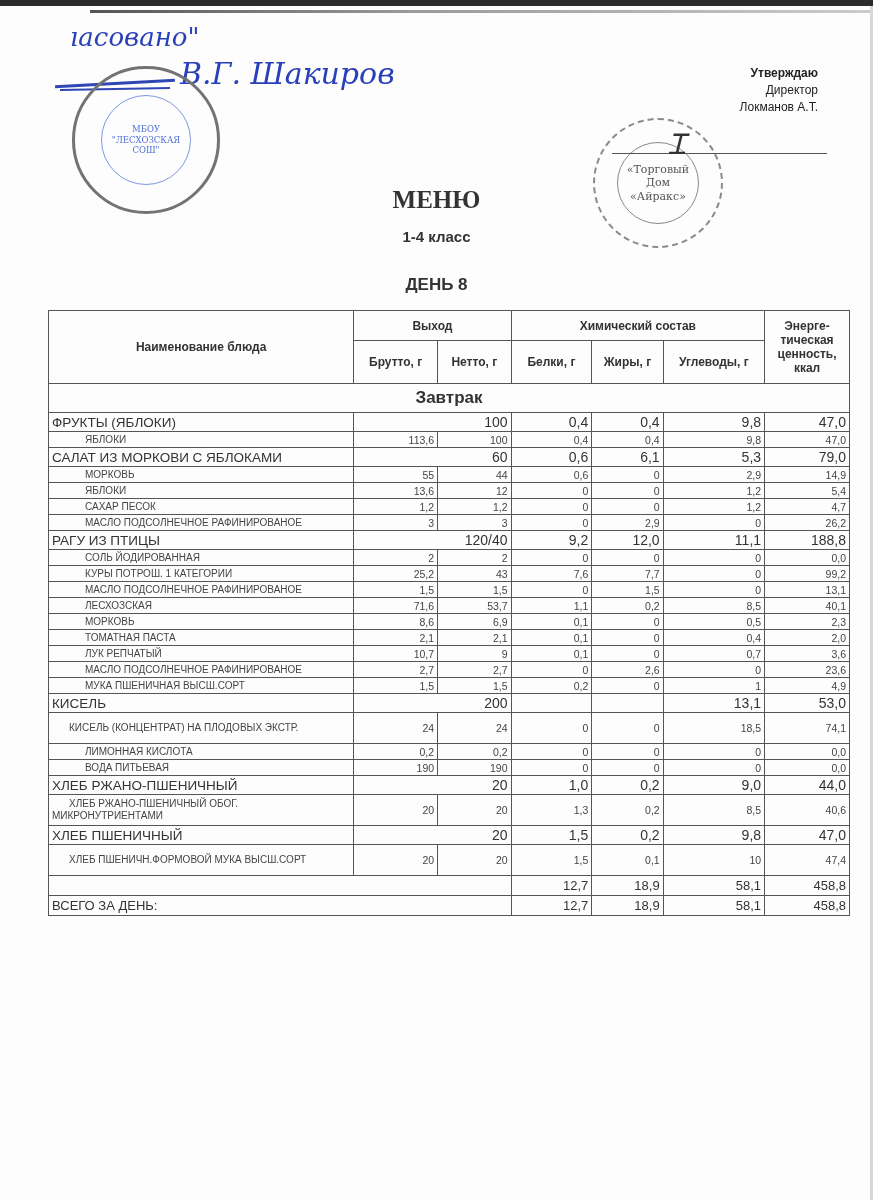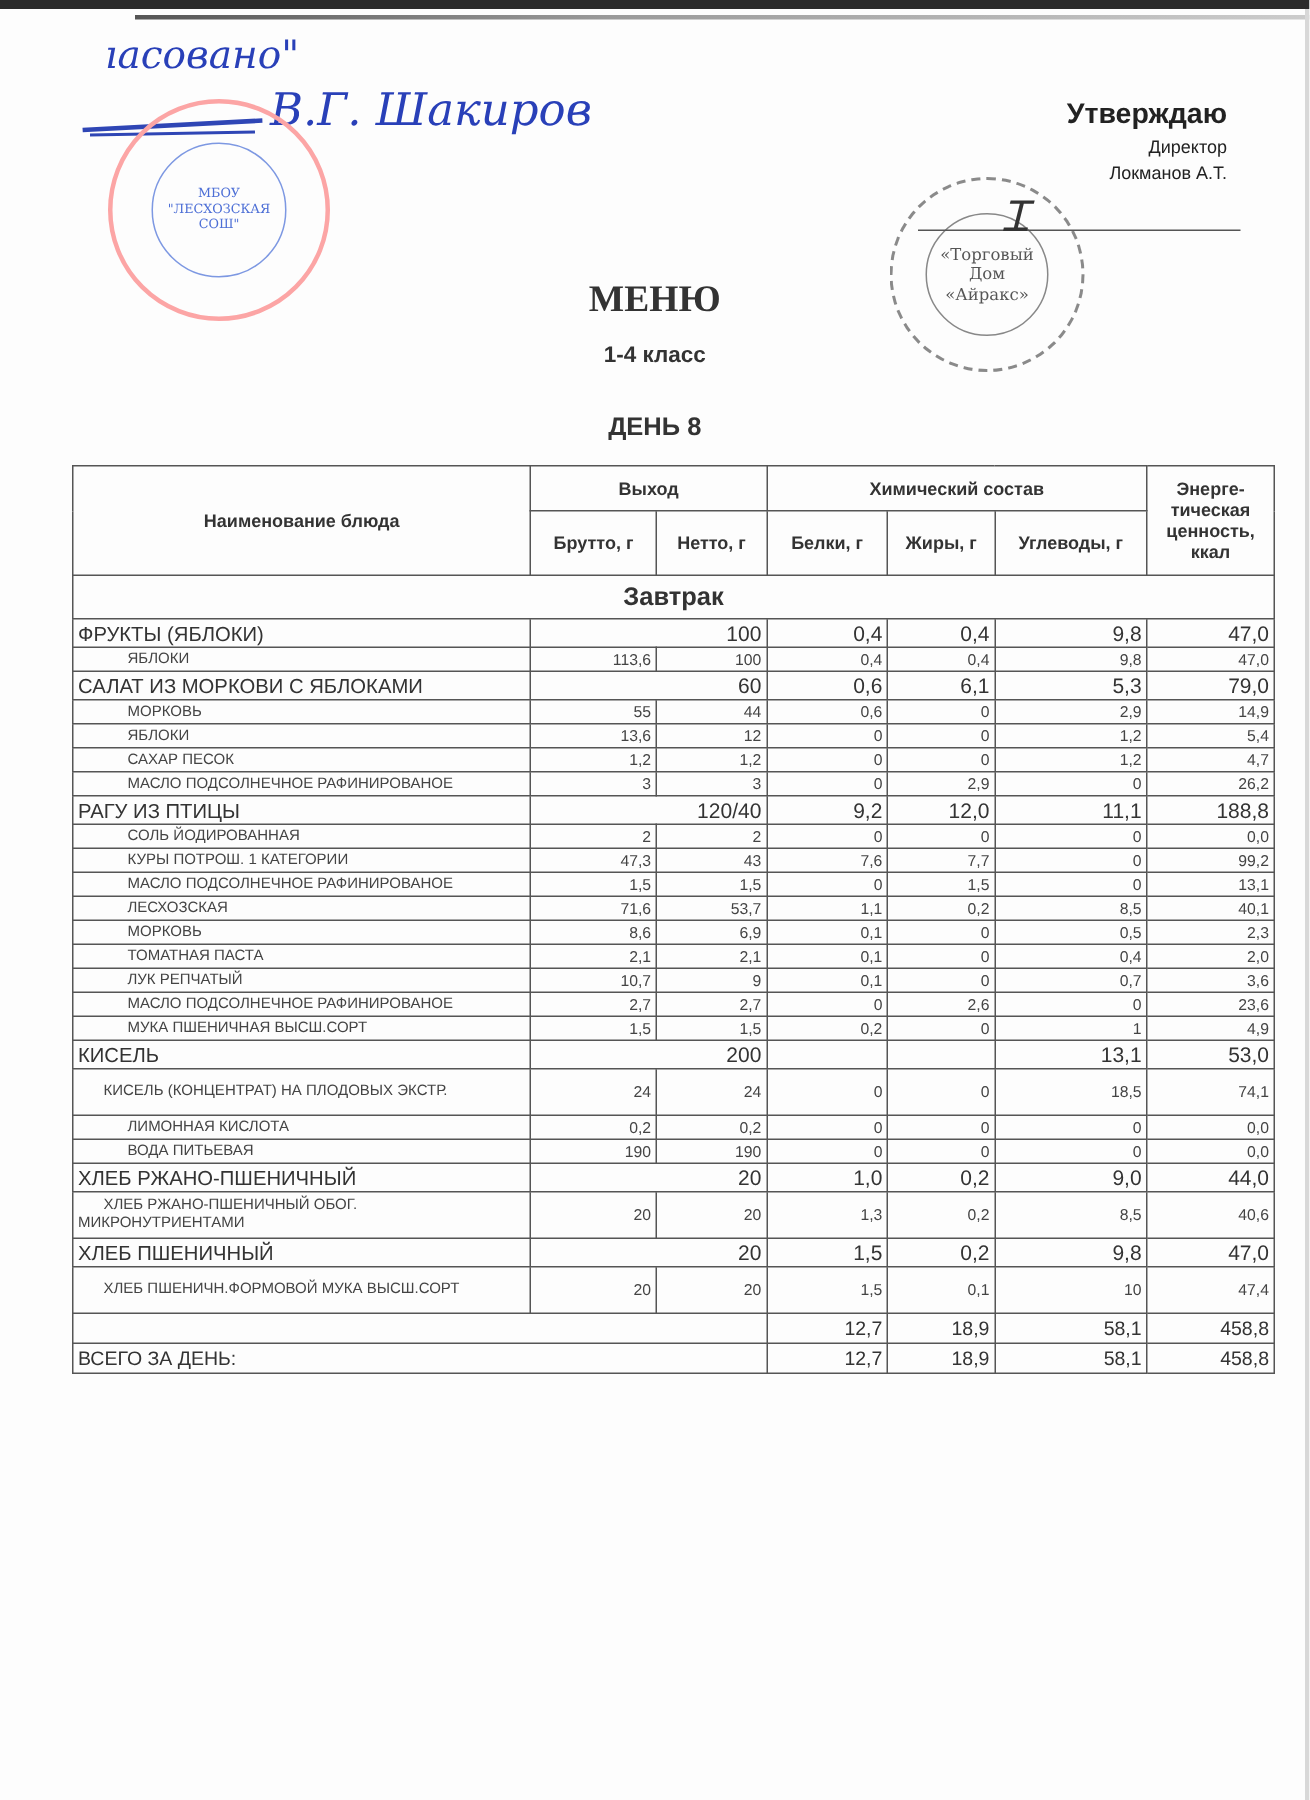--- a/index.html
+++ b/index.html
@@ -12,42 +12,42 @@
   .scan-right { position: absolute; right: 0; top: 6px; width: 3px; height: 1194px; background: #d8d8d8; }
   .handwriting {
     position: absolute; font-family: "DejaVu Serif", serif; font-style: italic; color: #2940b8; font-size: 26px;
   }
   #hw1 { left: 70px; top: 22px; }
   #hw2 { left: 180px; top: 56px; font-size: 30px; }
   .strike { position: absolute; left: 55px; top: 82px; width: 120px; height: 3px; background: #2f46b5; transform: rotate(-3deg); }
   .strike2 { position: absolute; left: 60px; top: 88px; width: 110px; height: 2px; background: #2f46b5; transform: rotate(-1deg); }
   .stamp-left {
     position: absolute; left: 72px; top: 66px; width: 148px; height: 148px; border-radius: 50%;
-    border: 3px solid #fca5a5; box-sizing: border-box; color: #4d6fd6;
+    border: 3px solid #737373; box-sizing: border-box; color: #4d6fd6;
     display: flex; align-items: center; justify-content: center; flex-direction: column;
   }
   .stamp-left .inner {
     width: 88px; height: 88px; border-radius: 50%; border: 1.5px solid #7d98e2;
     display: flex; align-items: center; justify-content: center; flex-direction: column;
     font-family: "DejaVu Serif", serif; font-size: 8.5px; text-align: center; line-height: 1.25;
   }
   .stamp-right {
     position: absolute; left: 593px; top: 118px; width: 130px; height: 130px; border-radius: 50%;
     border: 2px dashed #8a8a8a; box-sizing: border-box; color: #555;
     display: flex; align-items: center; justify-content: center;
   }
   .stamp-right .inner {
     width: 80px; height: 80px; border-radius: 50%; border: 1.5px solid #888;
     display: flex; align-items: center; justify-content: center; flex-direction: column;
     font-family: "DejaVu Serif", serif; font-size: 11px; line-height: 1.2; text-align: center;
   }
   .sign-line { position: absolute; left: 612px; top: 153px; width: 215px; height: 1px; background: #555; }
   .signature { position: absolute; left: 668px; top: 128px; font-family: "DejaVu Serif", serif; font-style: italic; font-size: 28px; color: #333; }
   .approve { position: absolute; right: 55px; top: 66px; text-align: right; }
-  .approve .t { font-weight: bold; font-size: 19px; }
+  .approve .t { font-weight: bold; font-size: 12px; }
   .approve .s { font-size: 12px; margin-top: 3px; }
   .title { position: absolute; left: 0; width: 873px; text-align: center; }
   #menu-title { top: 186px; font-family: "Liberation Serif", serif; font-weight: bold; font-size: 25px; color: #333; }
   #grade { top: 228px; font-weight: bold; font-size: 15px; color: #333; }
   #day { top: 275px; font-weight: bold; font-size: 17px; color: #333; }
 
   table.menu {
     position: absolute; left: 48px; top: 310px; width: 802px; border-collapse: collapse; table-layout: fixed;
   }
   table.menu td, table.menu th { border: 1px solid #555; padding: 0 3px; color: #333; }
@@ -214,21 +214,21 @@
         <td class="name">СОЛЬ  ЙОДИРОВАННАЯ</td>
         <td class="num">2</td>
         <td class="num">2</td>
         <td class="num">0</td>
         <td class="num">0</td>
         <td class="num">0</td>
         <td class="num">0,0</td>
       </tr>
       <tr class="ing">
         <td class="name">КУРЫ ПОТРОШ. 1 КАТЕГОРИИ</td>
-        <td class="num">47,3</td>
+        <td class="num">25,2</td>
         <td class="num">43</td>
         <td class="num">7,6</td>
         <td class="num">7,7</td>
         <td class="num">0</td>
         <td class="num">99,2</td>
       </tr>
       <tr class="ing">
         <td class="name">МАСЛО ПОДСОЛНЕЧНОЕ РАФИНИРОВАНОЕ</td>
         <td class="num">1,5</td>
         <td class="num">1,5</td>

